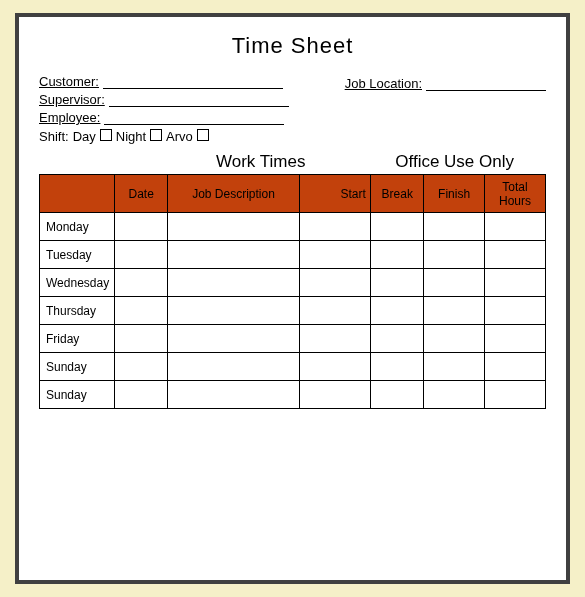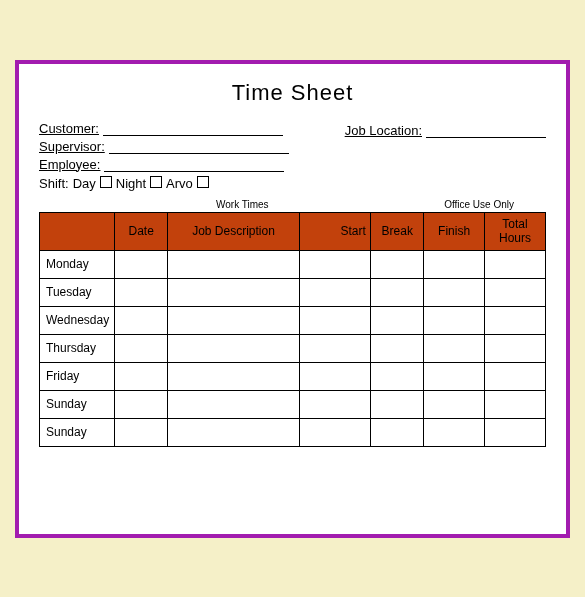--- a/index.html
+++ b/index.html
@@ -13,22 +13,22 @@
       height: 597px;
       background: #f5f0c8;
       display: flex;
       align-items: center;
       justify-content: center;
       font-family: Arial, sans-serif;
     }
 
     .outer-border {
       width: 555px;
-      height: 478px;
-      border: 4px solid #a21caf;
+      height: 571px;
+      border: 4px solid #404040;
       background: #fff;
       padding: 16px 20px;
     }
 
     .title {
       text-align: center;
       font-size: 22px;
       font-weight: normal;
       margin-bottom: 14px;
       letter-spacing: 1px;
@@ -102,21 +102,21 @@
     .checkbox {
       width: 12px;
       height: 12px;
       border: 1px solid #000;
       display: inline-block;
     }
 
     .work-times-header {
       display: flex;
       justify-content: space-between;
-      font-size: 10px;
+      font-size: 17px;
       padding: 0 2px;
       margin-bottom: 2px;
     }
 
     .work-times-label {
       margin-left: 175px;
     }
 
     .office-use-label {
       margin-right: 30px;

